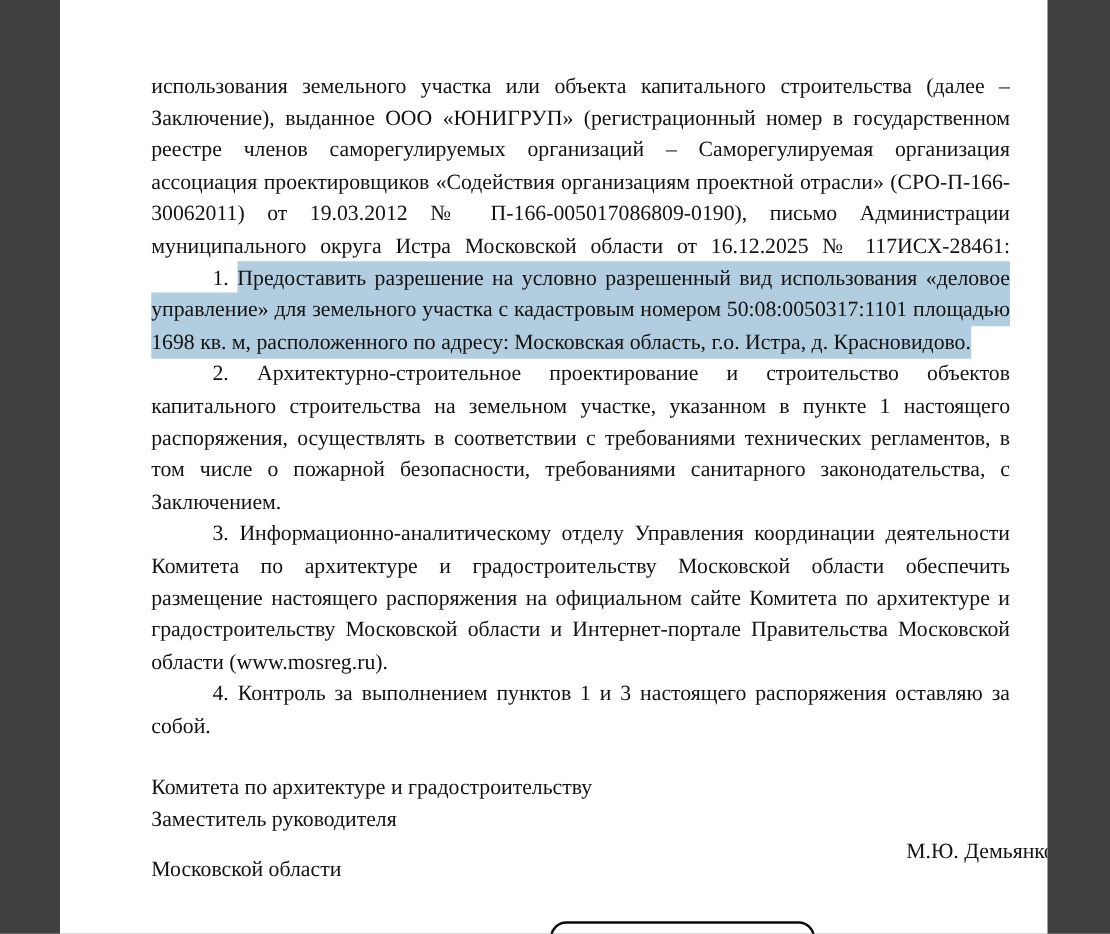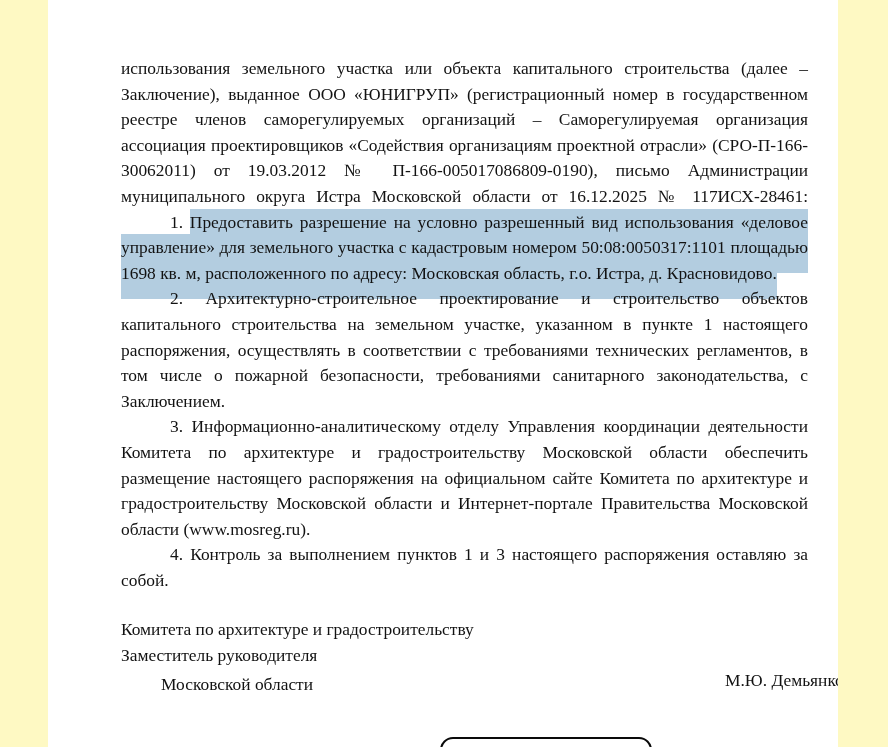--- a/index.html
+++ b/index.html
@@ -12,21 +12,21 @@
     height: 747px;
     background: #e4e4e4;
     font-family: "Liberation Serif", "DejaVu Serif", serif;
     overflow: hidden;
   }
 
   #viewer {
     position: relative;
     width: 888px;
     height: 747px;
-    background: #fef9c3;
+    background: #404040;
   }
 
   
   #page {
     position: absolute;
     left: 48px;
     top: 0;
     width: 790px;
     height: 747px;
     background: #ffffff;
@@ -60,21 +60,21 @@
 
   p.lastline-justify {
     text-align-last: justify;
   }
 
   
   .hl {
     background-color: #b3cde0;
     box-decoration-break: clone;
     -webkit-box-decoration-break: clone;
-    padding: 3px 0 16px 0;
+    padding: 3px 0 4px 0;
   }
 
   
   #signature-block {
     position: absolute;
     left: 73px;
     top: 617px;
     width: 710px;
     font-size: 17.4px;
     line-height: 25.6px;
@@ -83,22 +83,21 @@
   #signature-block .sig-line {
     white-space: nowrap;
   }
   #sig-name-row {
     position: relative;
     height: 25.6px;
   }
   #sig-role-3 {
     position: absolute;
     left: 0;
-    top: 4px;
-    margin-left: 40px;
+    top: 15px;
   }
   #sig-name {
     position: absolute;
     left: 604px;
     top: 0;
     white-space: nowrap;
   }
 
   
   #signature-stamp {

